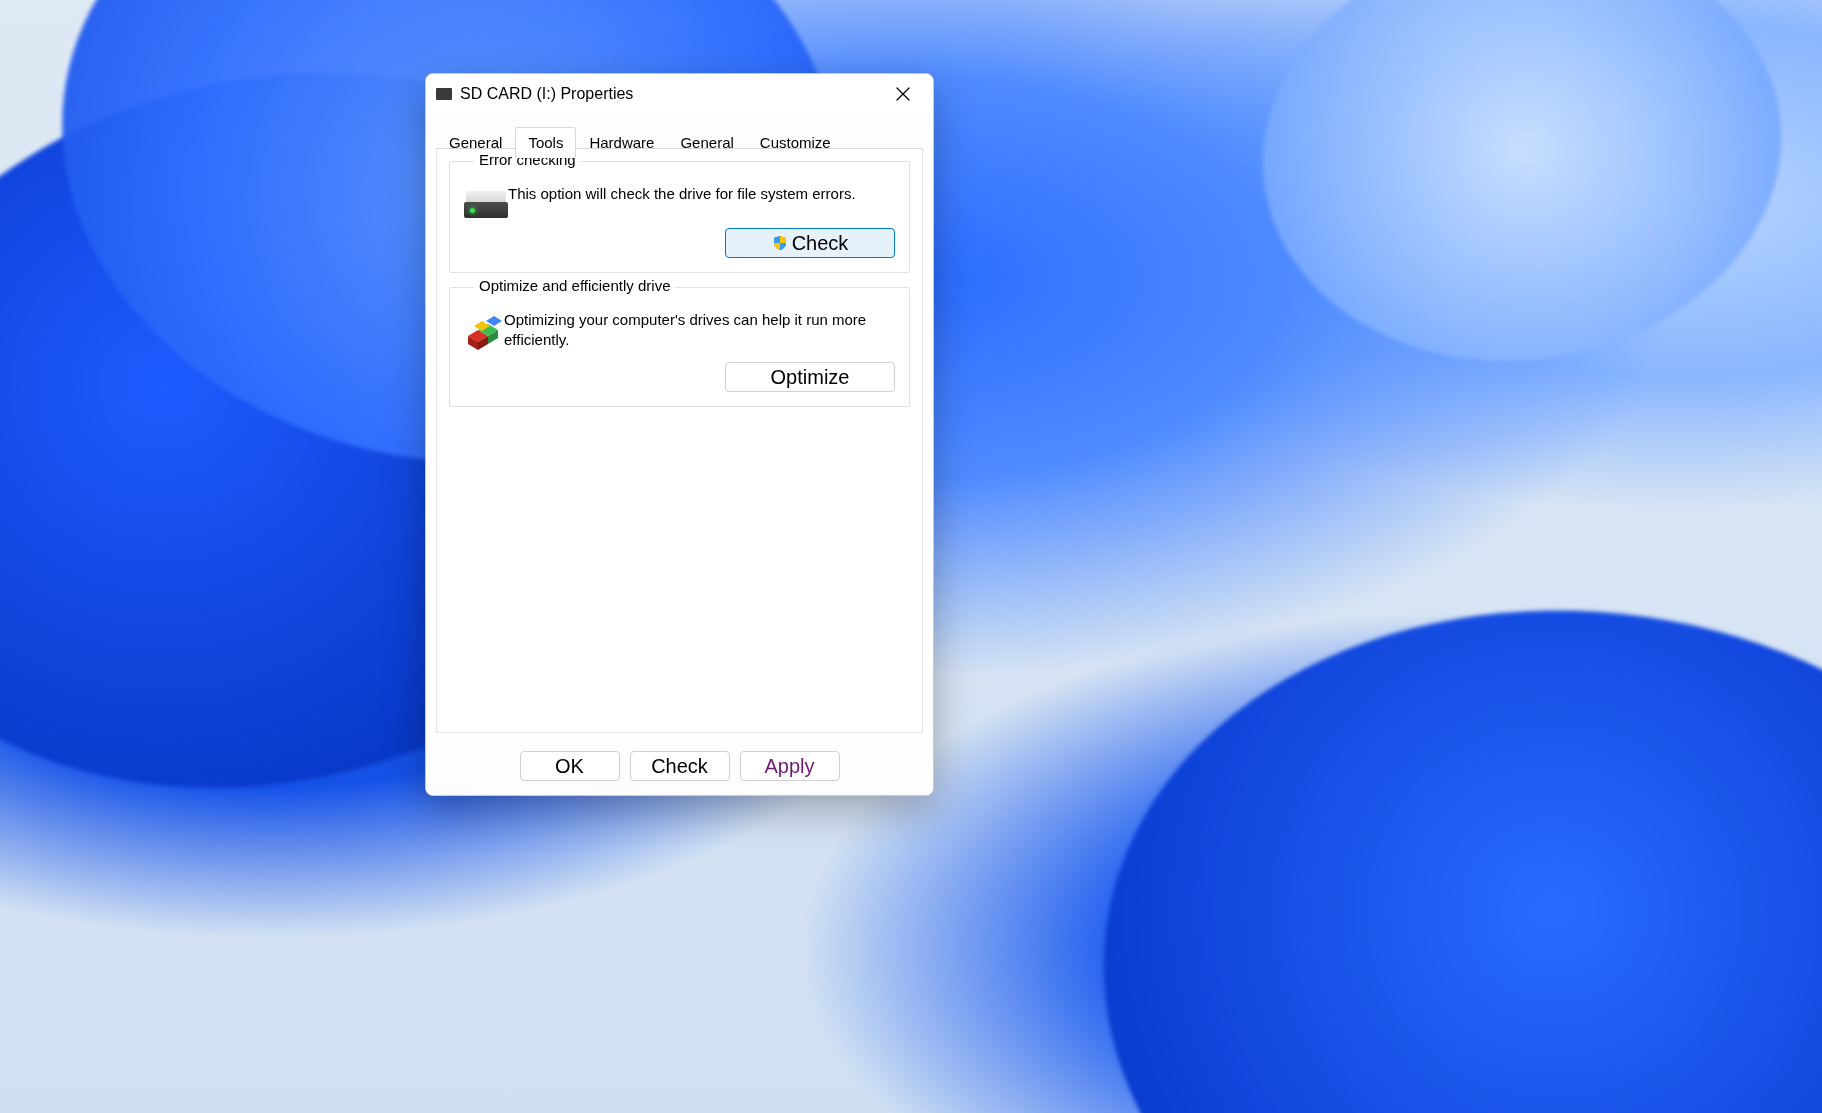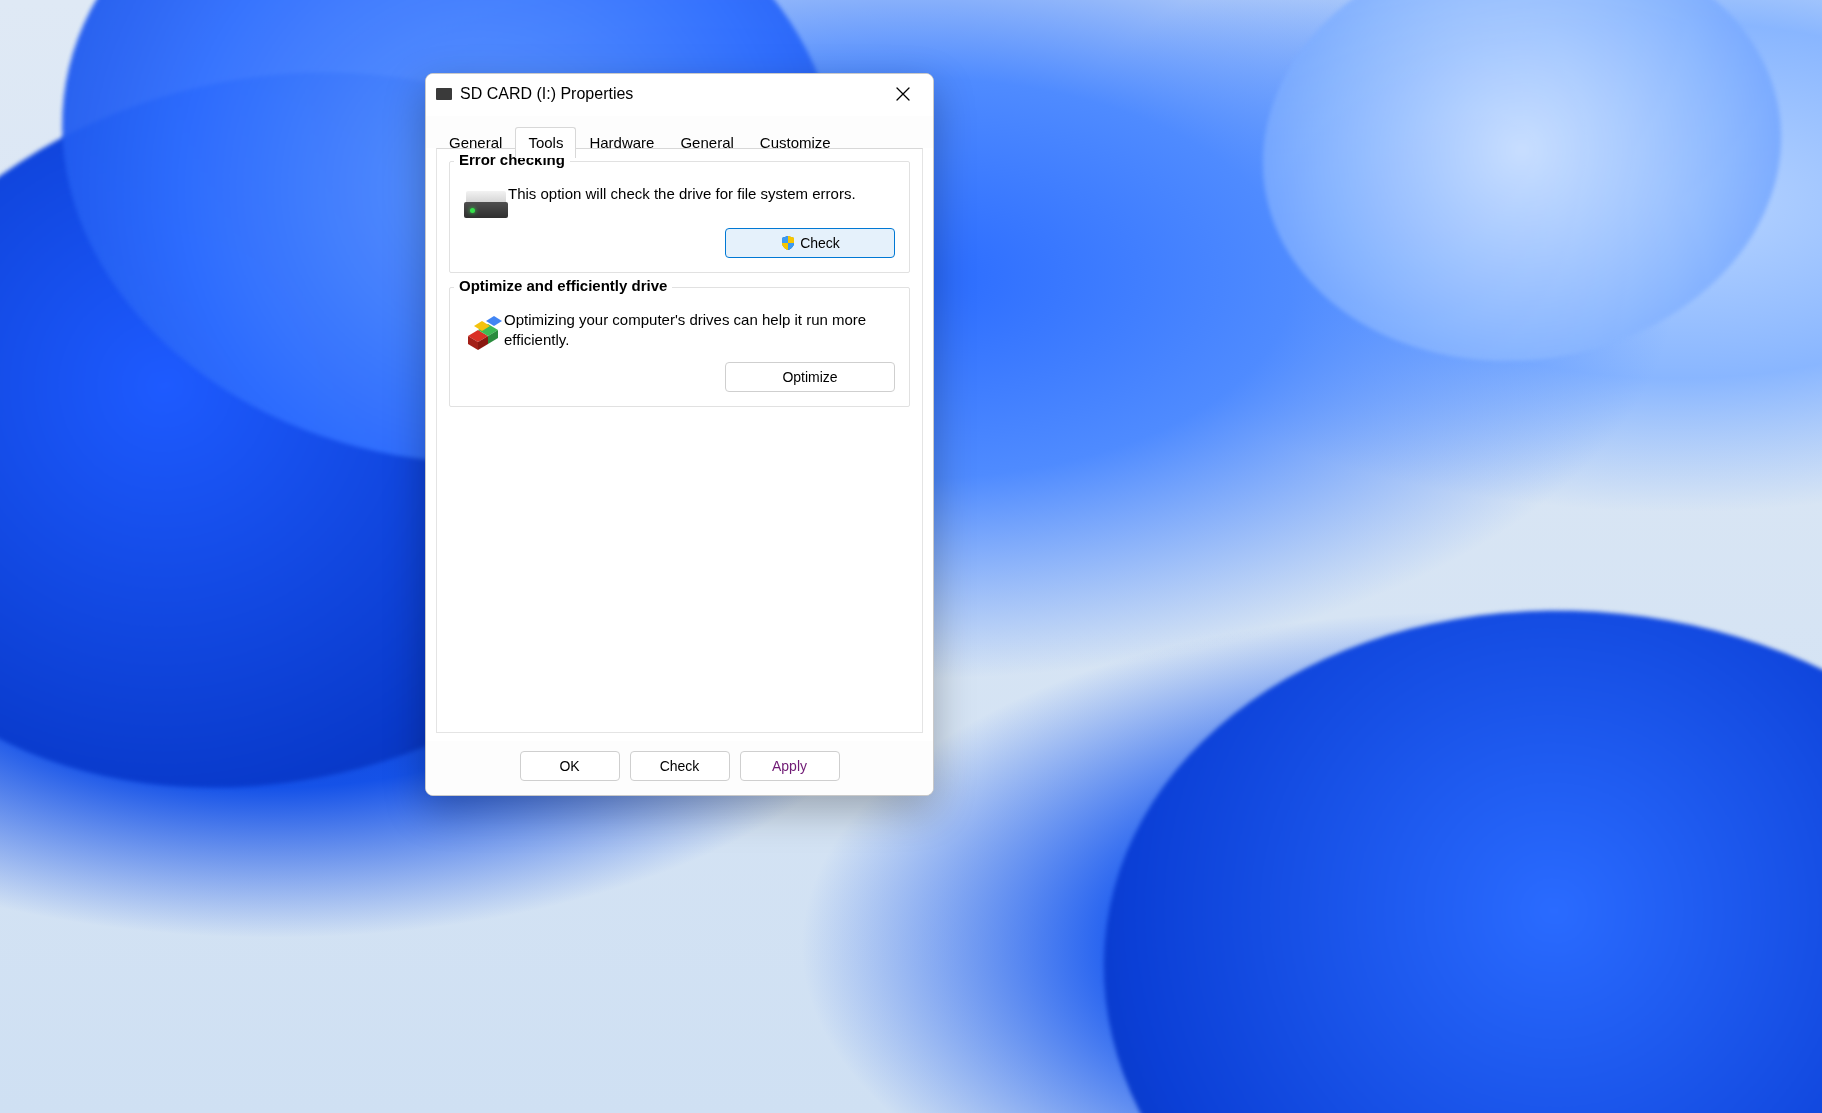--- a/index.html
+++ b/index.html
@@ -116,25 +116,24 @@
   .group {
     border: 1px solid #e1e1e1;
     border-radius: 2px;
     padding: 14px 14px 14px;
     margin-bottom: 14px;
     position: relative;
   }
   .group-title {
     position: absolute;
     top: -11px;
-    left: 4px;
+    left: 24px;
     background: #fff;
     padding: 0 5px;
     font-size: 15px;
-    font-weight: bold;
   }
   .group-body {
     display: flex;
     gap: 0;
     align-items: flex-start;
     margin-top: 8px;
   }
   .group-text {
     font-size: 15px;
     line-height: 1.35;
@@ -145,21 +144,21 @@
     margin-top: 10px;
   }
 
   .btn {
     min-width: 95px;
     height: 30px;
     padding: 0 18px;
     border: 1px solid #cfcfcf;
     background: #ffffff;
     border-radius: 4px;
-    font-size: 14px;
+    font-size: 20px;
     display: inline-flex;
     align-items: center;
     justify-content: center;
     gap: 4px;
     cursor: default;
   }
   .btn.wide { min-width: 170px; }
   .btn.primary {
     background: #e5f1fb;
     border-color: #0078d4;

